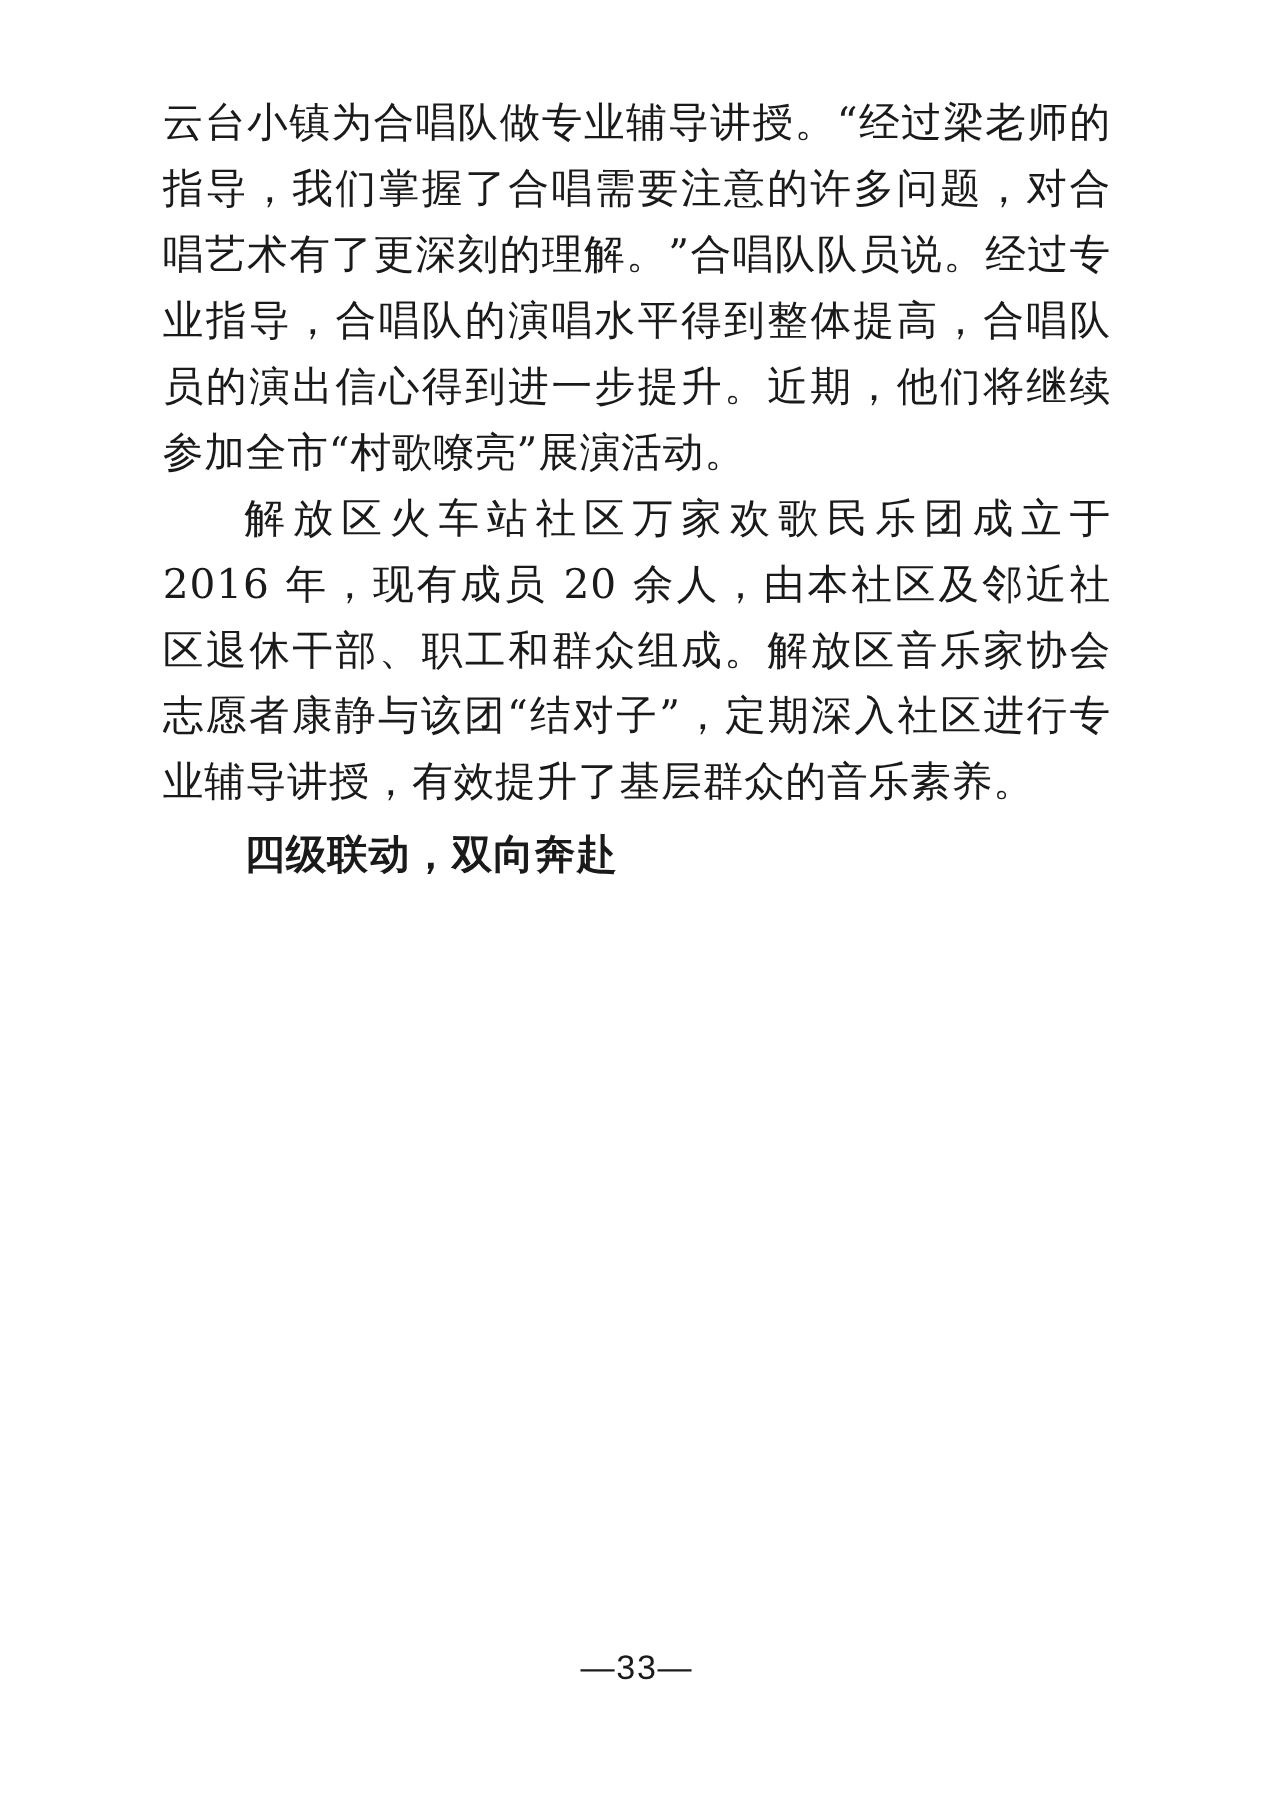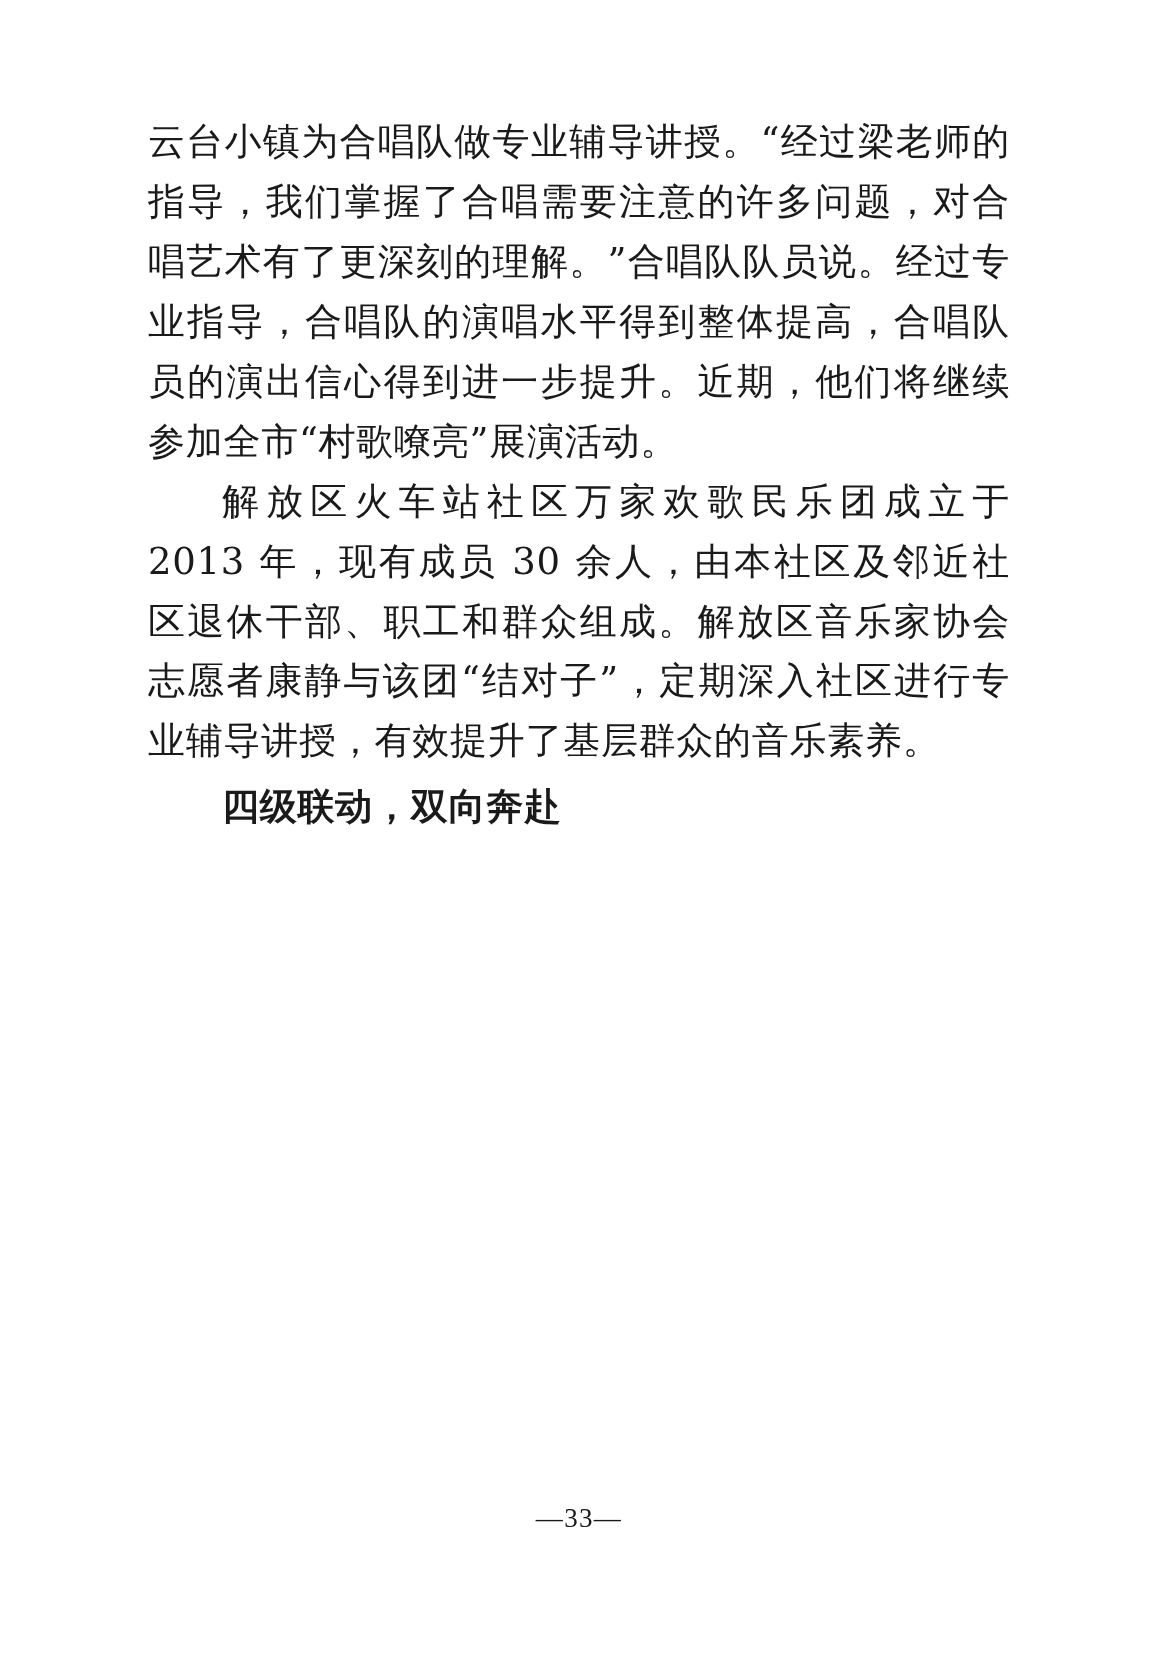--- a/index.html
+++ b/index.html
@@ -14,21 +14,21 @@
     font-family: "DejaVu Serif", "Liberation Serif", serif;
     color: #1a1a1a;
   }
   .page {
     position: absolute;
     left: 0;
     top: 0;
     width: 1158px;
     height: 1654px;
     box-sizing: border-box;
-    padding: 112px 148px 0 148px;
+    padding: 82px 148px 0 148px;
   }
   .content {
     width: 862px;
   }
   .para {
     font-size: 37px;
     line-height: 1.62;
     text-align: justify;
     text-justify: inter-ideograph;
     text-indent: 2em;
@@ -47,35 +47,35 @@
     margin: 6px 0 0 0;
     letter-spacing: 0.02em;
     font-family: Liberation Sans, sans-serif;
   }
   .footer {
     position: absolute;
     left: 0;
     right: 0;
     bottom: 120px;
     text-align: center;
-    font-size: 27px;
-    font-family: Liberation Serif, serif;
+    font-size: 31px;
+    font-family: Liberation Sans, sans-serif;
     color: #1a1a1a;
     letter-spacing: 0.05em;
   }
 </style>
 </head>
 <body>
 
 <div class="page">
   <div class="content">
 
     <p class="para first">云台小镇为合唱队做专业辅导讲授。“经过梁老师的指导，我们掌握了合唱需要注意的许多问题，对合唱艺术有了更深刻的理解。”合唱队队员说。经过专业指导，合唱队的演唱水平得到整体提高，合唱队员的演出信心得到进一步提升。近期，他们将继续参加全市“村歌嘹亮”展演活动。</p>
 
-    <p class="para">解放区火车站社区万家欢歌民乐团成立于 2013 年，现有成员 30 余人，由本社区及邻近社区退休干部、职工和群众组成。解放区音乐家协会志愿者康静与该团“结对子”，定期深入社区进行专业辅导讲授，有效提升了基层群众的音乐素养。</p>
+    <p class="para">解放区火车站社区万家欢歌民乐团成立于 2016 年，现有成员 20 余人，由本社区及邻近社区退休干部、职工和群众组成。解放区音乐家协会志愿者康静与该团“结对子”，定期深入社区进行专业辅导讲授，有效提升了基层群众的音乐素养。</p>
 
 
     <p class="heading">四级联动，双向奔赴</p>
 
 
   </div>
 
   <div class="footer">—33—</div>
 </div>
 

